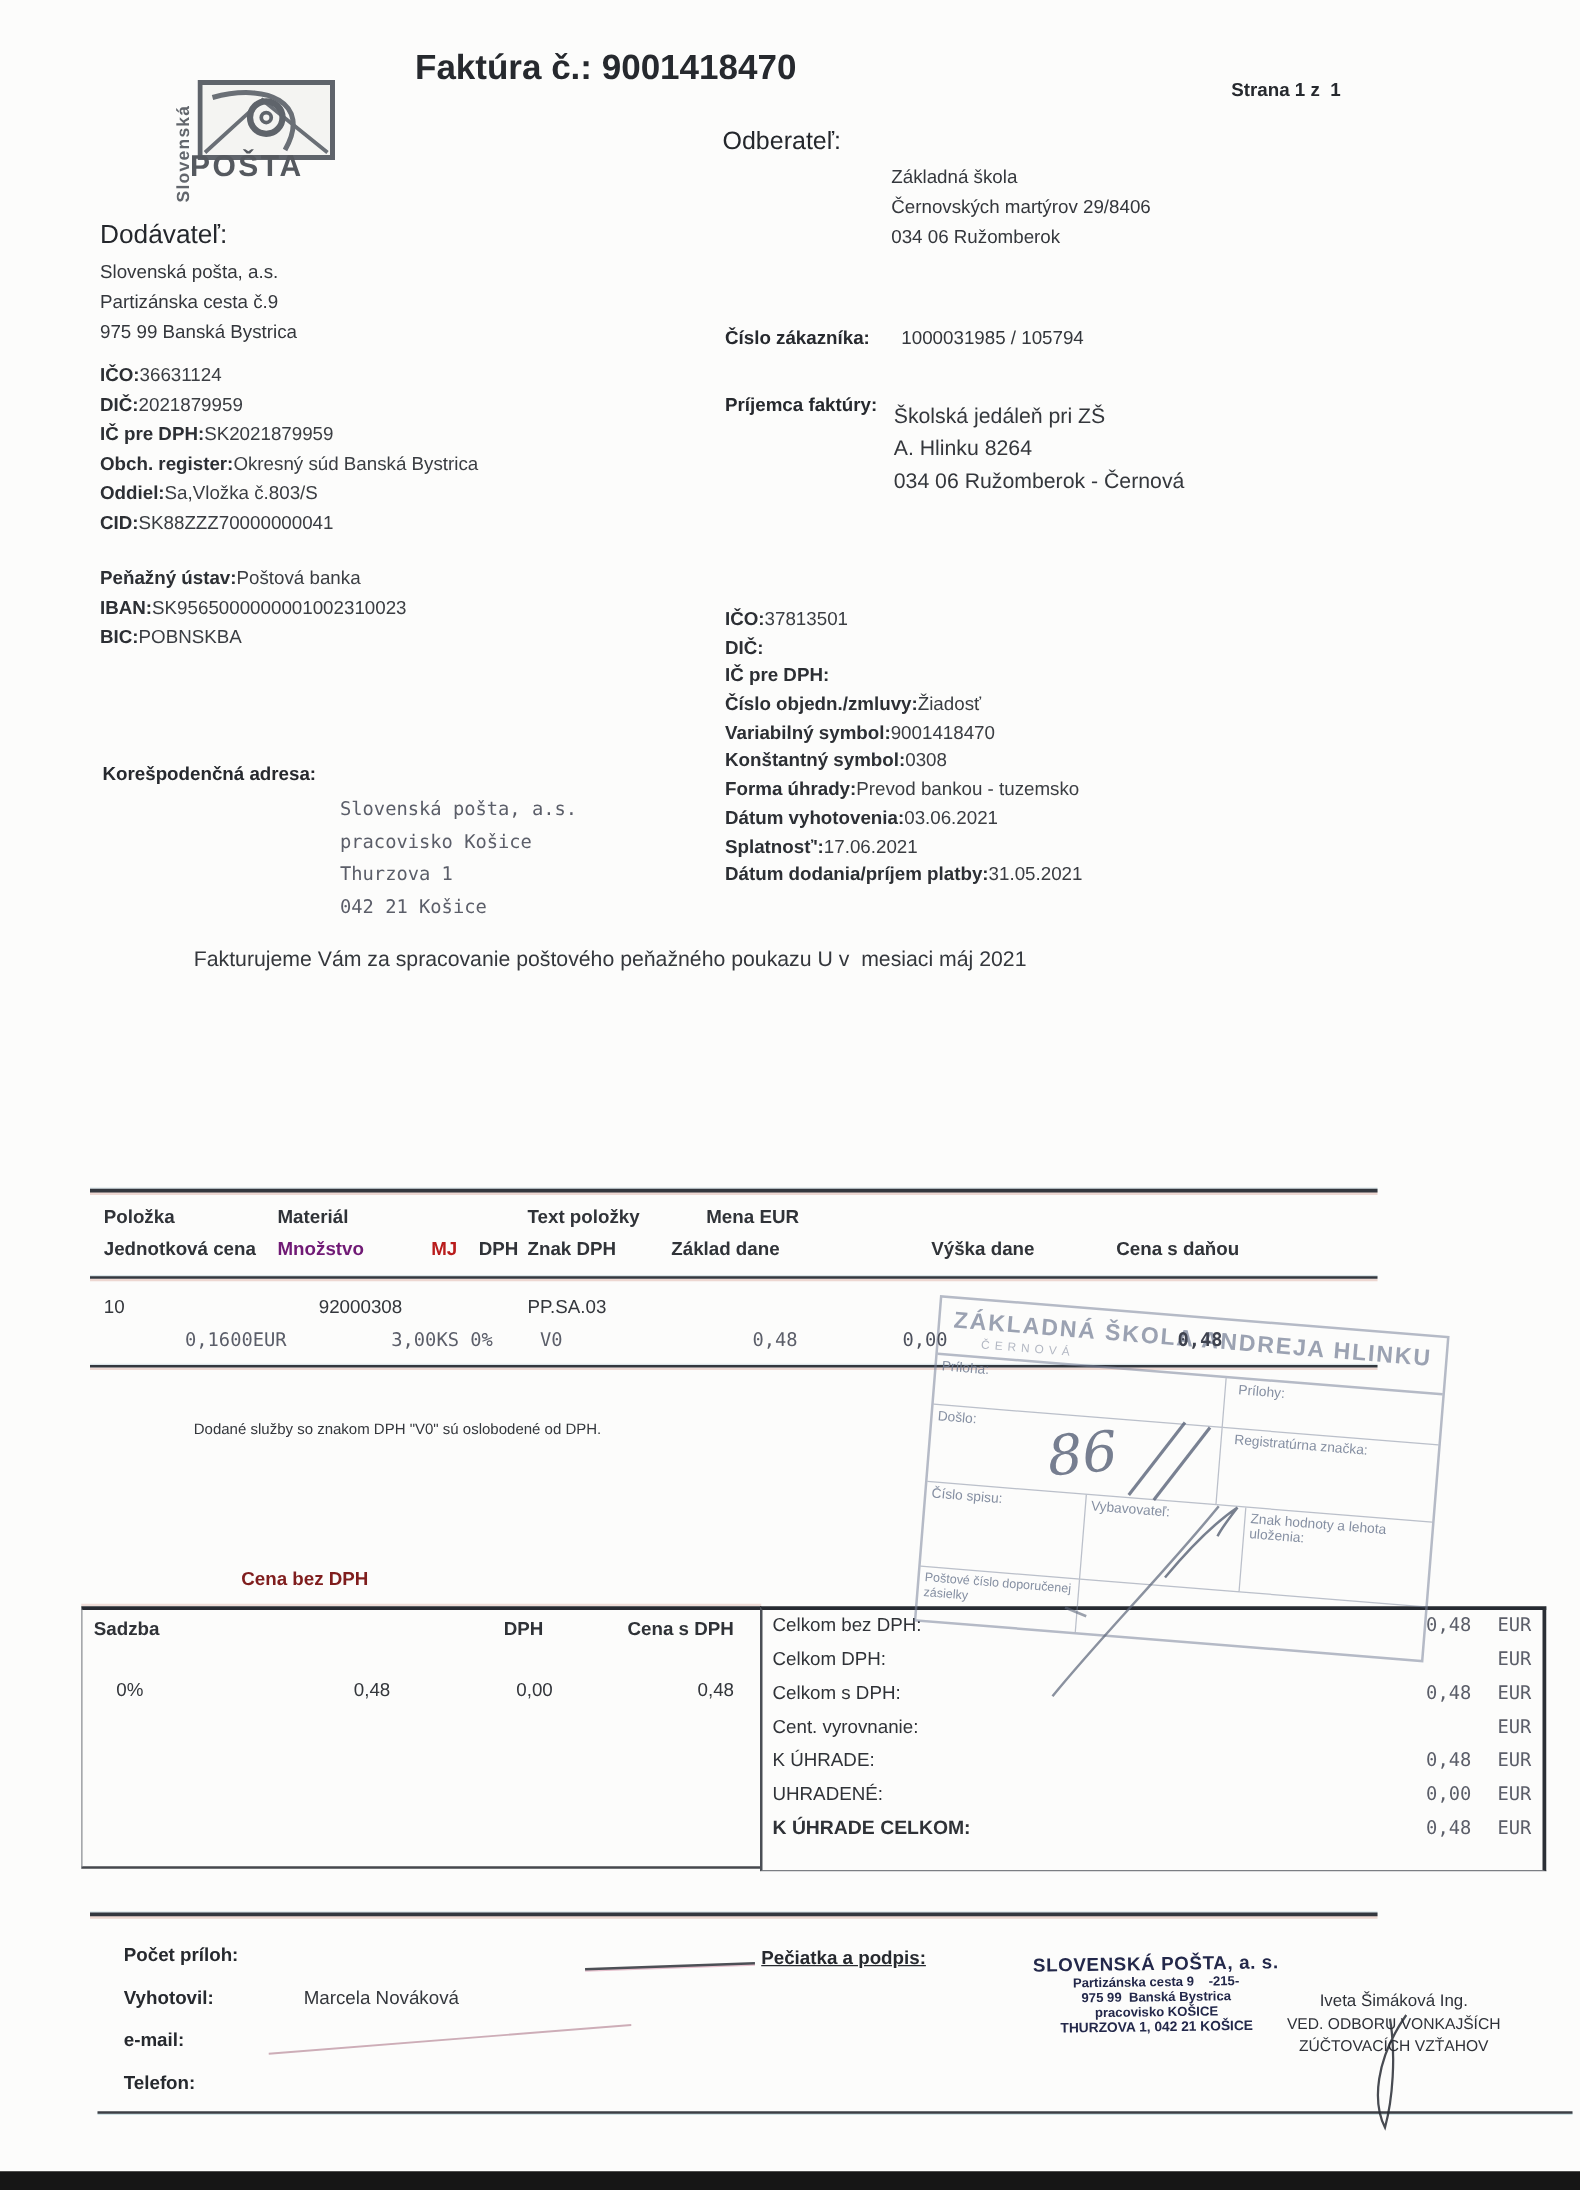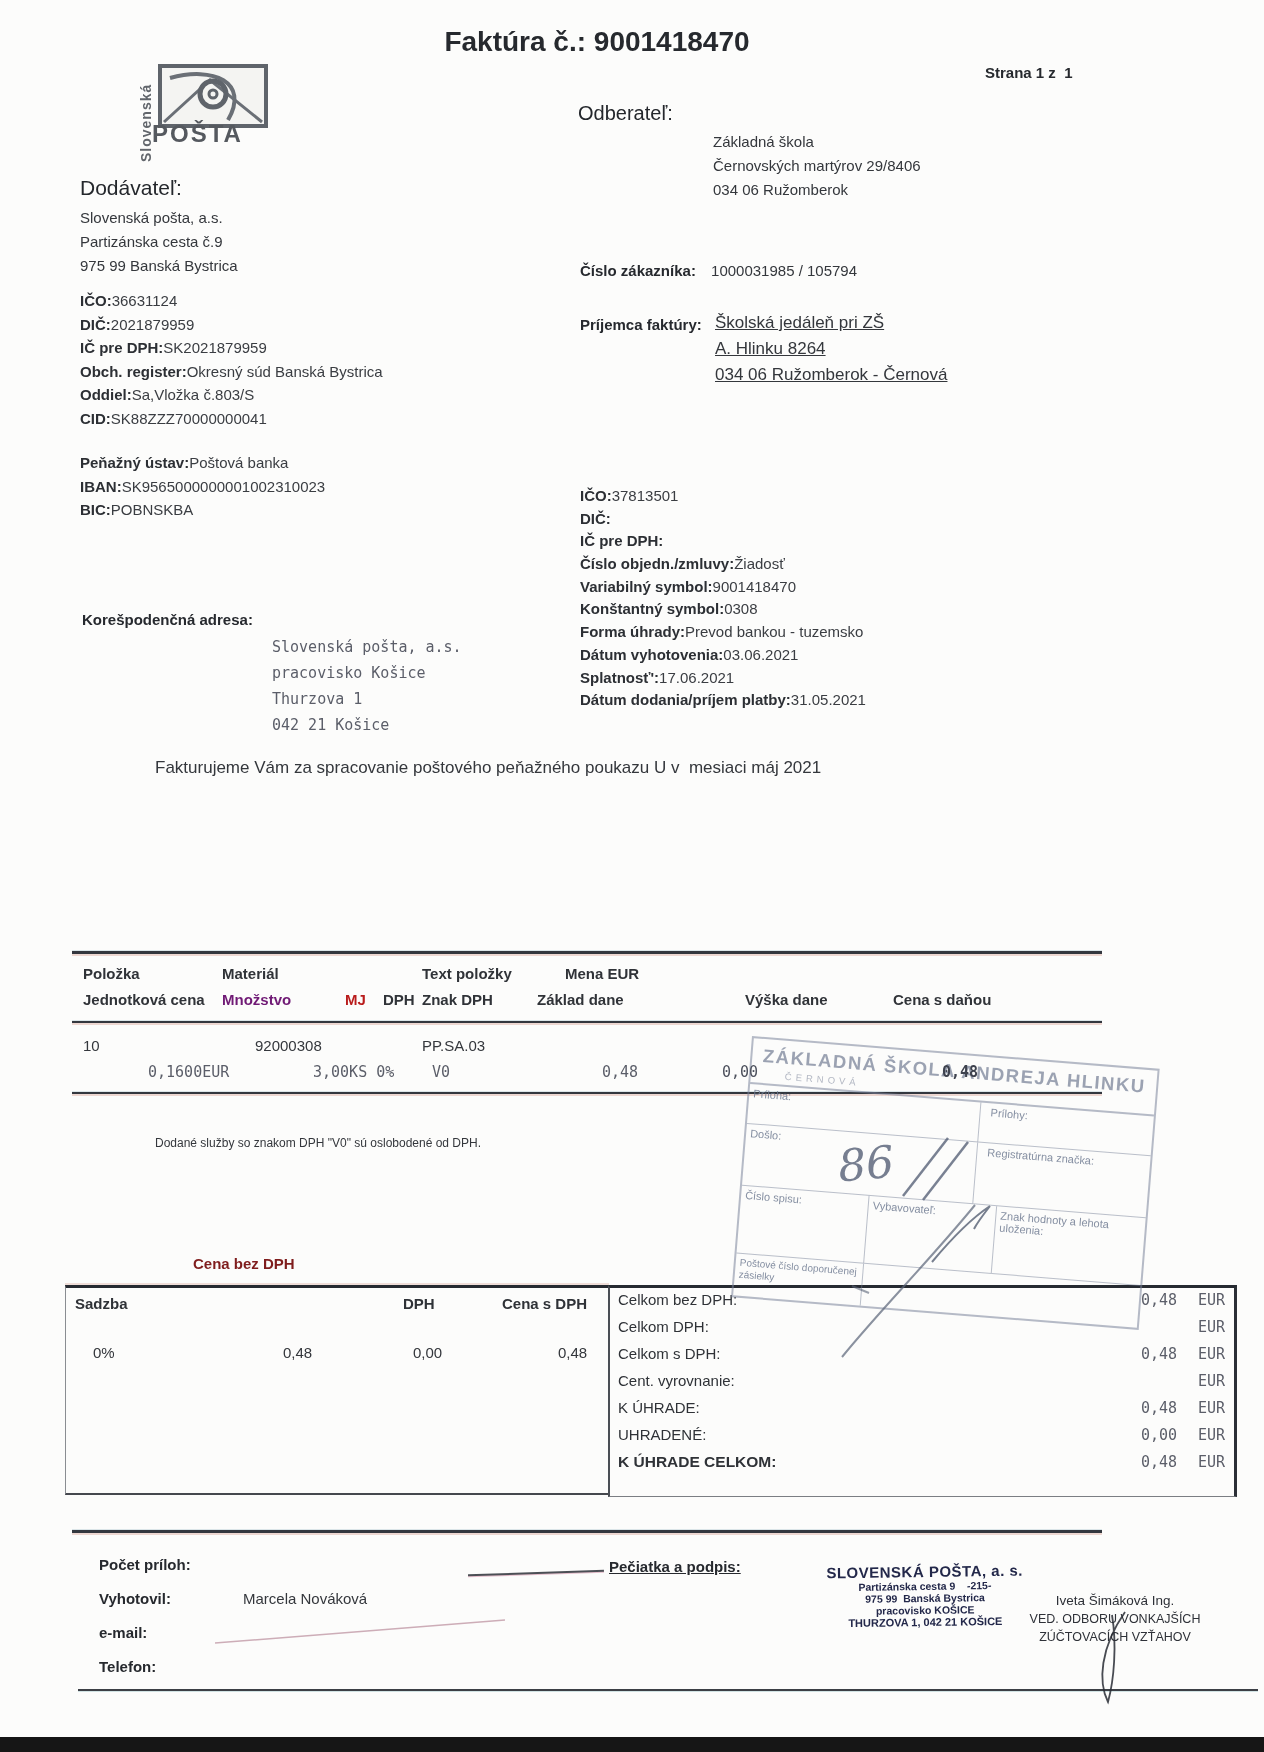--- a/index.html
+++ b/index.html
@@ -58,41 +58,41 @@
     <svg width="110" height="64" viewBox="0 0 110 64">
       <rect x="2" y="2" width="106" height="60" fill="#f4f4f2" stroke="#5f646b" stroke-width="4"></rect>
       <path d="M6 58 L52 16 L104 58" fill="none" stroke="#6a6f76" stroke-width="3"></path>
       <path d="M12 14 C 55 2, 92 18, 70 56" fill="none" stroke="#6a6f76" stroke-width="4"></path>
       <circle cx="55" cy="30" r="13" fill="none" stroke="#5f646b" stroke-width="5"></circle>
       <circle cx="55" cy="30" r="4" fill="none" stroke="#5f646b" stroke-width="3"></circle>
     </svg>
   </div>
   <div class="abs b" style="left:152px; top:120px; font-size:24px; letter-spacing:2px; color:#55595f;">POŠTA</div>
 
-  <div class="abs b" style="left:332px; top:26px; width:530px; text-align:center; font-size:28px;">Faktúra č.: 9001418470</div>
+  <div class="abs b" style="left:332px; top:38px; width:530px; text-align:left; font-size:28px;">Faktúra č.: 9001418470</div>
 
   <div class="abs b" style="left:985px; top:64px; font-size:15px; white-space:pre;">Strana 1 z  1</div>
 
   <div class="abs h" style="left:578px; top:102px;">Odberateľ:</div>
   <div class="abs" style="left:713px; top:130px;">
     <div class="line">Základná škola</div>
     <div class="line">Černovských martýrov  29/8406</div>
     <div class="line">034 06 Ružomberok</div>
   </div>
 
   <div class="abs h" style="left:80px; top:176px; font-size:21px;">Dodávateľ:</div>
   <div class="abs" style="left:80px; top:206px;">
     <div class="line">Slovenská pošta, a.s.</div>
     <div class="line">Partizánska cesta č.9</div>
     <div class="line">975 99  Banská Bystrica</div>
   </div>
 
   <div class="abs" style="left:580px; top:262px; white-space:nowrap;">
     <span class="b">Číslo zákazníka:</span>
-    <span style="margin-left:11px;">1000031985 / 105794</span>
+    <span style="margin-left:21px;">1000031985 / 105794</span>
   </div>
 
   <div class="abs" style="left:80px; top:292px; width:460px;">
     <div class="kv">
         <span class="l">IČO:</span>
         <span class="v">36631124</span>
       </div>
     <div class="kv">
         <span class="l">DIČ:</span>
         <span class="v">2021879959</span>
@@ -109,21 +109,21 @@
         <span class="l">Oddiel:</span>
         <span class="v">Sa,Vložka č.803/S</span>
       </div>
     <div class="kv">
         <span class="l">CID:</span>
         <span class="v">SK88ZZZ70000000041</span>
       </div>
   </div>
 
   <div class="abs b" style="left:580px; top:316px; font-size:15px;">Príjemca faktúry:</div>
-  <div class="abs" style="left:715px; top:310px; font-size:17px;text-decoration:underline;">
+  <div class="abs" style="left:715px; top:320px; font-size:17px;">
     <div style="line-height:26px;">Školská jedáleň pri ZŠ</div>
     <div style="line-height:26px;">A. Hlinku 8264</div>
     <div style="line-height:26px;">034 06 Ružomberok - Černová</div>
   </div>
 
   <div class="abs" style="left:80px; top:454px; width:460px;">
     <div class="kv">
         <span class="l">Peňažný ústav:</span>
         <span class="v">Poštová banka</span>
       </div>

